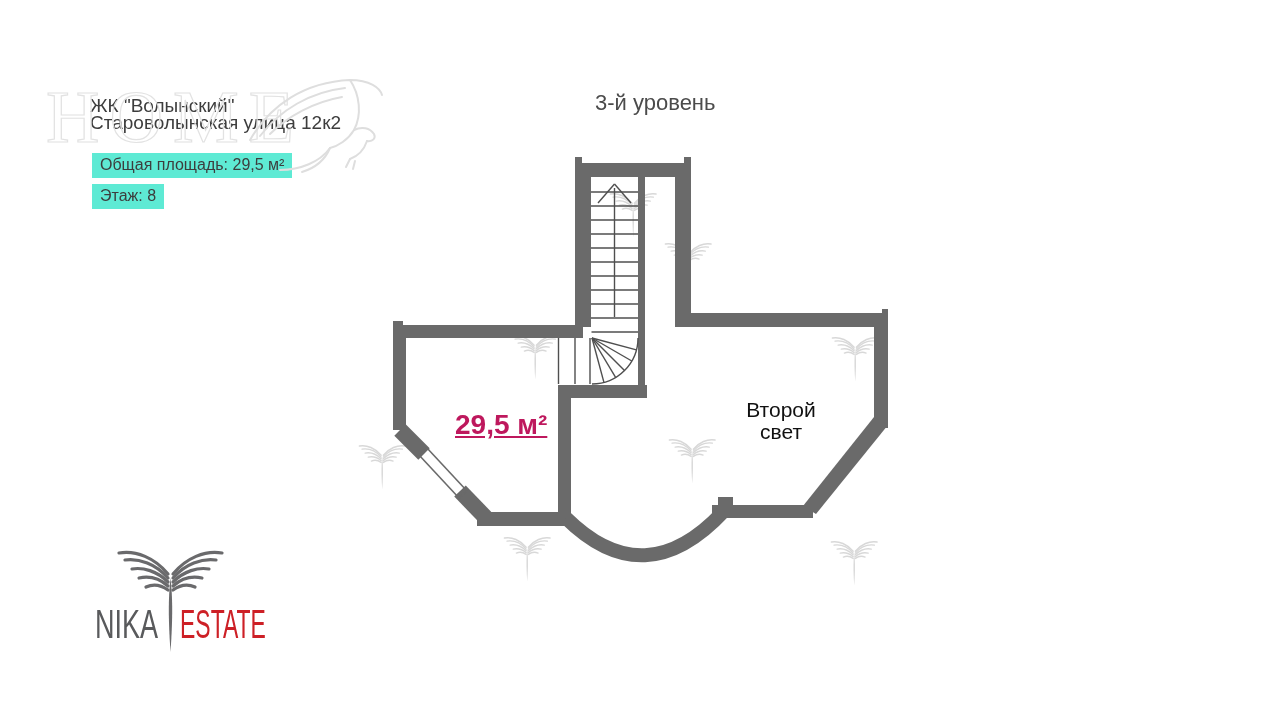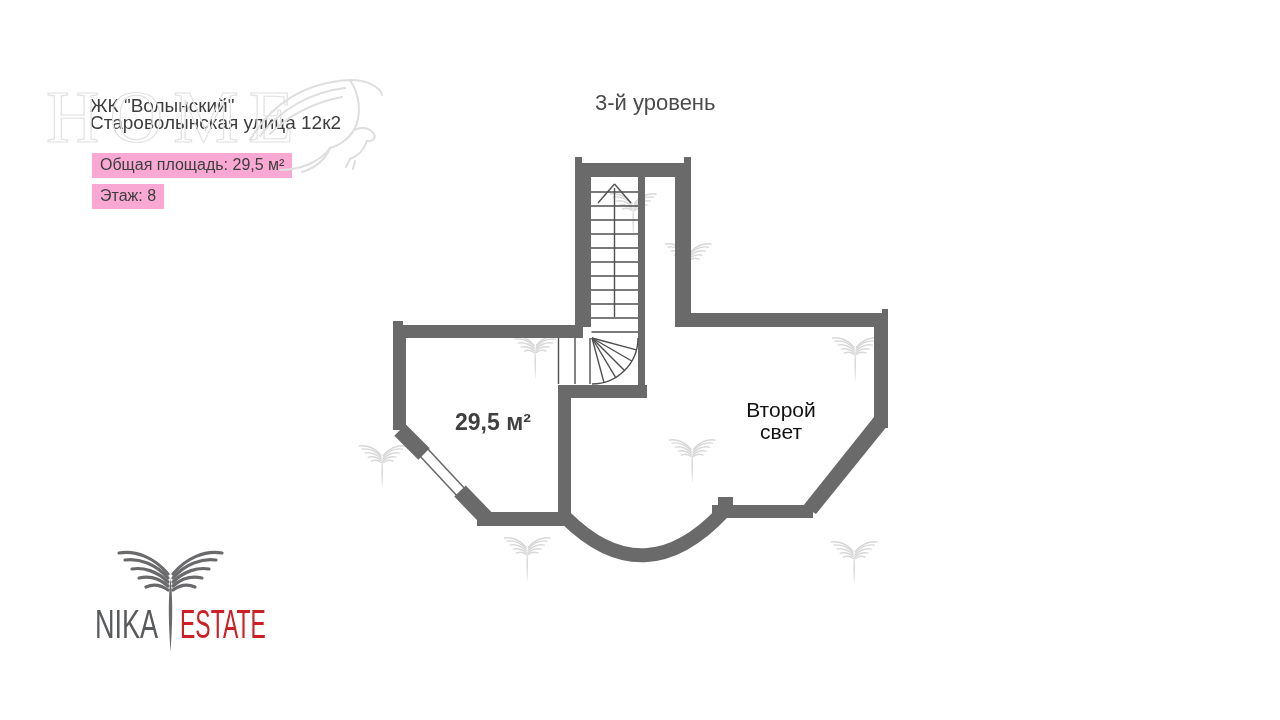--- a/index.html
+++ b/index.html
@@ -13,31 +13,31 @@
            -webkit-text-fill-color:transparent;-webkit-text-stroke:1.2px #e2e2e2;
            white-space:nowrap;line-height:1;}
   #wm-home{left:46px;top:36px;font-size:74px;letter-spacing:10px;}
   #wm-hunter{left:126px;top:127px;font-size:62px;letter-spacing:6px;}
 
   
   #header{z-index:4;}
   .hline{position:absolute;color:#3d3d3d;font-size:19px;white-space:nowrap;}
   #h-complex{left:90px;top:95px;}
   #h-address{left:90px;top:112px;}
-  .chip{position:absolute;background:#f9a8d4;color:#3d3d3d;font-size:16px;
+  .chip{position:absolute;background:#5eead4;color:#3d3d3d;font-size:16px;
         padding:3px 8px 4px 8px;white-space:nowrap;}
   #chip-area{left:92px;top:153px;}
   #chip-floor{left:92px;top:184px;}
 
   #level-title{left:595px;top:78px;font-size:22px;color:#4b4b4b;z-index:4;white-space:nowrap;margin-top:12px;}
 
   
   #plan-svg{left:0;top:0;z-index:2;}
-  #room-area-label{left:455px;top:409px;font-size:23px;font-weight:600;color:#404040;
-                   z-index:3;white-space:nowrap;}
+  #room-area-label{left:455px;top:409px;font-size:28px;font-weight:600;color:#be185d;
+                   z-index:3;white-space:nowrap;text-decoration:underline;}
   #void-label{left:731px;top:399px;width:100px;text-align:center;font-size:21px;
               line-height:22px;color:#111;z-index:3;}
 
   
   #logo{z-index:4;}
   #logo-mark{left:100px;top:544px;}
   .logo-word{position:absolute;top:604px;font-size:41px;line-height:1;white-space:nowrap;
              transform-origin:0 0;}
   #logo-nika{left:95px;color:#595a5c;transform:scaleX(0.66);}
   #logo-estate{left:180px;color:#cd2026;transform:scaleX(0.56);}

